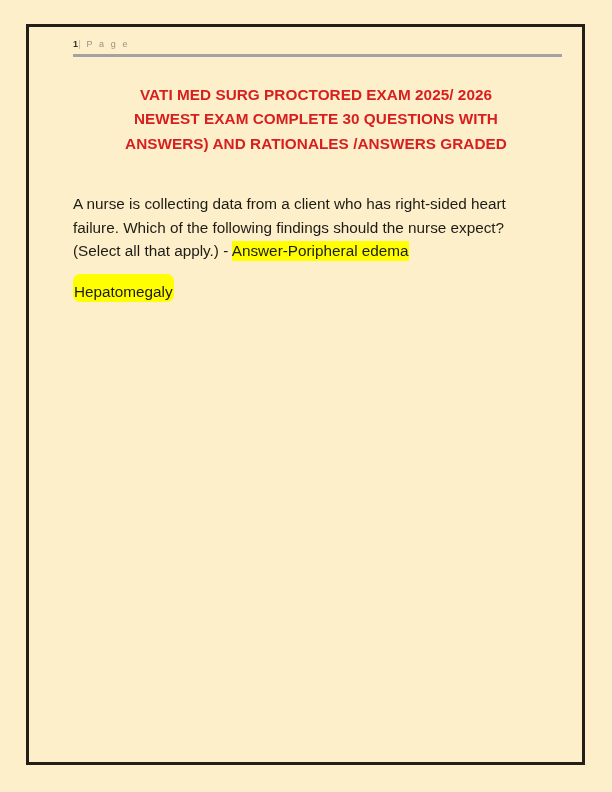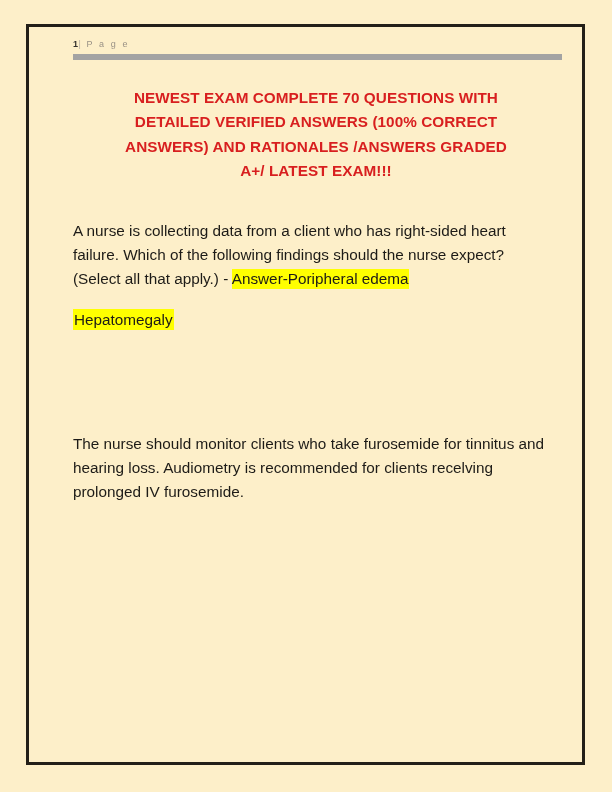--- a/index.html
+++ b/index.html
@@ -32,21 +32,21 @@
     position: absolute;
     left: 44px;
     top: 8px;
     right: 26px;
   }
 
   
   .doc-header {
     padding-top: 3px;
     padding-bottom: 4px;
-    border-bottom: 6px solid #a3a3a3;
+    border-bottom: 3px solid #a3a3a3;
     margin-bottom: 26px;
     width: 489px;
   }
   .doc-header .hdr-line {
     font-family: "Liberation Sans", sans-serif;
     font-size: 9px;
     color: #9a9286;
     letter-spacing: 2.1px;
     line-height: 12px;
     white-space: nowrap;
@@ -97,53 +97,52 @@
     padding: 1px 0 2px 0;
   }
   .hl-line {
     font-size: 15.3px;
     line-height: 23.8px;
     color: #1d1b17;
     margin: 0;
   }
   .hl-line > span {
     background: #ffff00;
-    padding: 2px 1px 2px 1px;
+    padding: 9px 1px 2px 1px;
+    border-radius: 7px;
   }
 </style>
 </head>
 <body>
 
 <div class="page-frame">
   <div class="page-inner">
 
     <div class="doc-header">
       <div class="hdr-line"><span class="hdr-num">1</span><span class="hdr-sep">|</span> <span>P a g e</span></div>
     </div>
 
     <div class="doc-title">
-      <div>NEWEST EXAM COMPLETE 70 QUESTIONS WITH</div>
-      <div>DETAILED VERIFIED ANSWERS (100% CORRECT</div>
+      <div>VATI MED SURG PROCTORED EXAM 2025/ 2026</div>
+      <div>NEWEST EXAM COMPLETE 30 QUESTIONS WITH</div>
       <div>ANSWERS) AND RATIONALES /ANSWERS GRADED</div>
-      <div>A+/ LATEST EXAM!!!</div>
     </div>
 
     <div class="body-block">
 
       <p class="para"><span>A nurse is collecting data from a client who has right-sided heart failure. Which of the following findings should the nurse expect? (Select all that apply.) - </span><span class="hl">Answer-Poripheral edema</span></p>
 
       <div class="gap-sm"></div>
 
       <p class="hl-line"><span>Hepatomegaly</span></p>
 
       <div class="gap-sm"></div>
 
 
       <div class="gap-lg"></div>
 
 
       <div class="gap-md"></div>
 
-      <p class="para">The nurse should monitor clients who take furosemide for tinnitus and hearing loss. Audiometry is recommended for clients recelving prolonged IV furosemide.</p>
 
     </div>
   </div>
 </div>
 
 </body></html>

